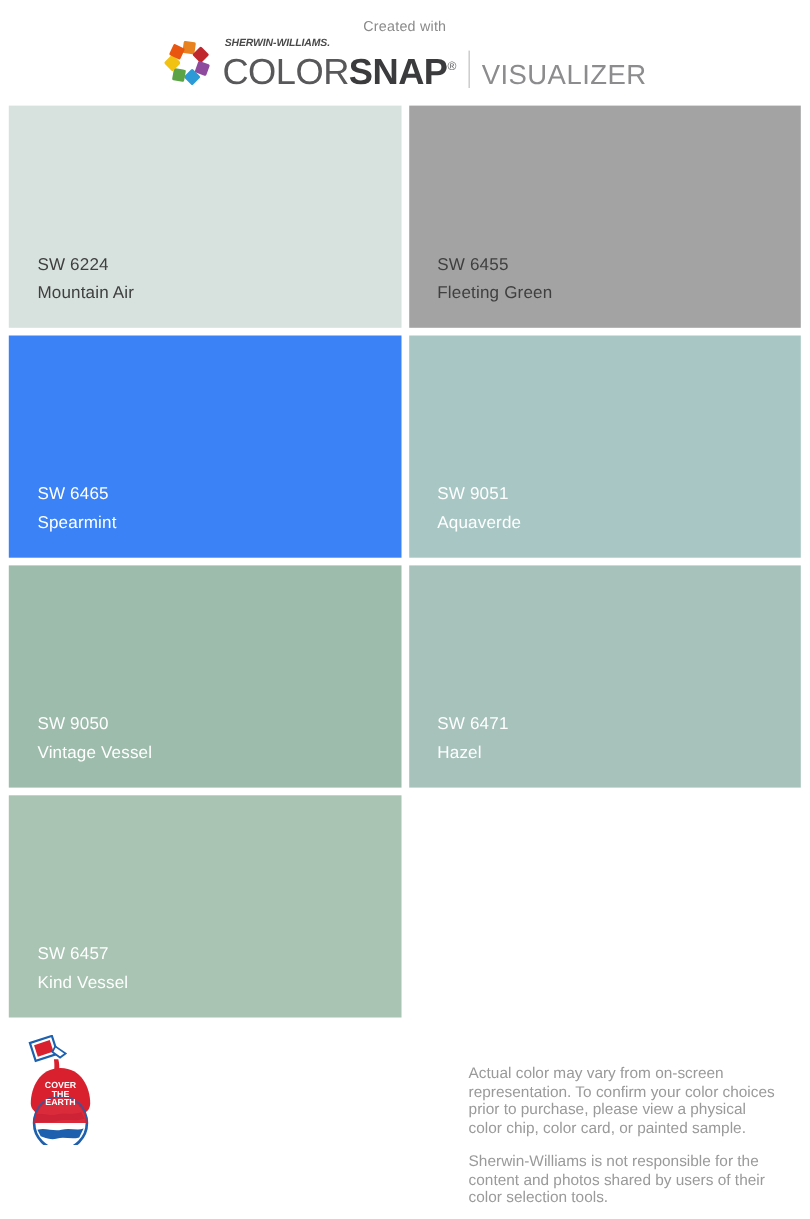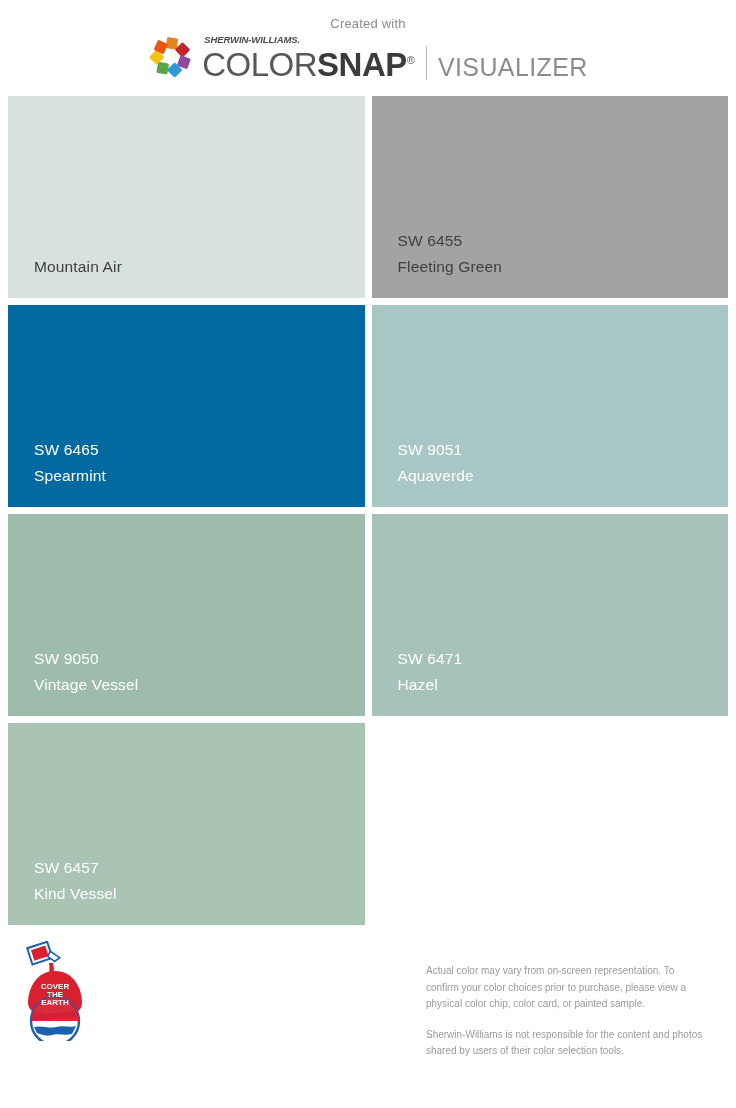--- a/index.html
+++ b/index.html
@@ -162,21 +162,21 @@
     vertical-align: super;
     position: relative;
     top: -9px;
     left: 1px;
   }
   .disclaimers {
     padding-top: 12px;
     flex: 1;
   }
   .disclaimer {
-    font-size: 10px;
+    font-size: 14px;
     line-height: 16.5px;
     color: #9a9a9a;
     margin-bottom: 14px;
     max-width: 282px;
   }
   .disclaimer:last-child { margin-bottom: 0; }
 </style>
 </head>
 <body>
 
@@ -206,28 +206,29 @@
         <span class="cs-divider"></span>
         <span class="cs-vis">VISUALIZER</span>
       </span>
     </span>
   </div>
 </div>
 
 <div class="grid">
 
   <div class="swatch dark" style="background:#d7e1de">
+    <span class="code">SW 6224</span>
     <span class="cname">Mountain Air</span>
   </div>
 
   <div class="swatch dark" style="background:#a3a3a3">
     <span class="code">SW 6455</span>
     <span class="cname">Fleeting Green</span>
   </div>
-  <div class="swatch light" style="background:#0369a1">
+  <div class="swatch light" style="background:#3b82f6">
     <span class="code">SW 6465</span>
     <span class="cname">Spearmint</span>
   </div>
 
   <div class="swatch light" style="background:#a8c7c4">
     <span class="code">SW 9051</span>
     <span class="cname">Aquaverde</span>
   </div>
   <div class="swatch light" style="background:#9dbcab">
     <span class="code">SW 9050</span>

